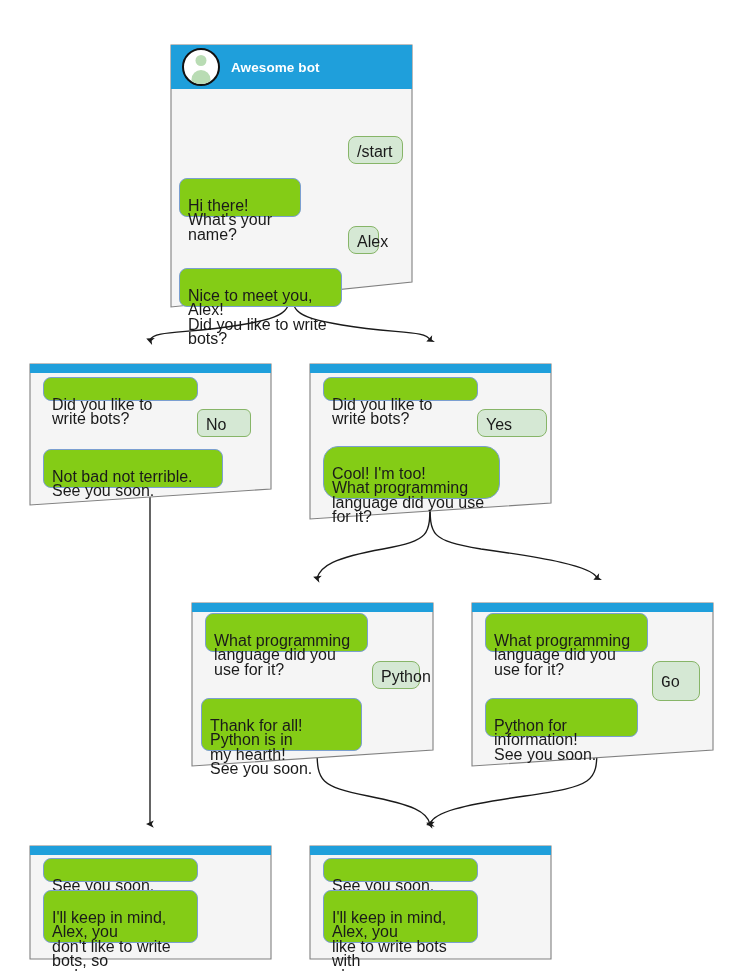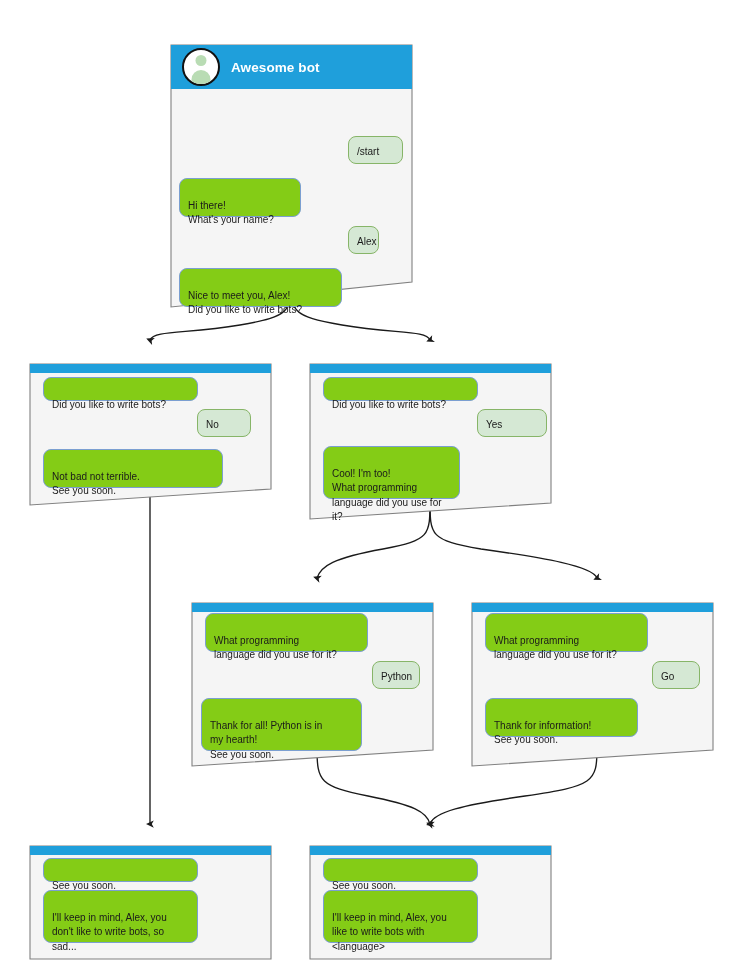--- a/index.html
+++ b/index.html
@@ -42,21 +42,21 @@
     color:#ffffff;font-size:13.5px;font-weight:bold;margin-left:11px;
     letter-spacing:.1px;white-space:nowrap;
   }
 
   
   .strip{position:absolute;left:0;top:0;width:100%;height:9px;}
 
   
   .bubble{
     position:absolute;box-sizing:border-box;
-    font-size:10px;line-height:14.6px;color:#1a1a1a;
+    font-size:16px;line-height:14.6px;color:#1a1a1a;
     padding:5px 8px 0 8px;border-radius:8px;border-width:1px;border-style:solid;
     white-space:pre-line;
   }
   .bot{background:#84cc16;border-color:#7b9fd1;}
   .usr{background:#d5e8d4;border-color:#87b568;
        display:flex;align-items:center;justify-content:flex-start;}
 </style>
 </head>
 <body>
 
@@ -122,21 +122,21 @@
     <div class="shape">
       <svg viewBox="0 0 241 141" preserveAspectRatio="none">
         <polygon points="0,0 241,0 241,125 0,141" fill="#f5f5f5" stroke="#808080" stroke-width="1.1"></polygon>
       </svg>
     </div>
     <div class="content">
       <div class="strip" style="background:#1f9fdb;"></div>
       <div class="bubble bot" style="left:13px;top:13px;width:155px;height:24px;">
         <span>Did you like to write bots?</span>
       </div>
-      <div class="bubble usr" style="left:167px;top:45px;width:54px;height:28px;">
+      <div class="bubble usr" style="left:167px;top:45px;width:54px;height:28px;border-radius:6px;">
         <span>No</span>
       </div>
       <div class="bubble bot" style="left:13px;top:85px;width:180px;height:39px;">
         <span>Not bad not terrible.
 See you soon.</span>
       </div>
     </div>
   </div>
 
   <div class="node" style="left:310px;top:347px;width:241px;height:155px;">
@@ -146,21 +146,21 @@
       </svg>
     </div>
     <div class="content">
       <div class="strip" style="background:#1f9fdb;"></div>
       <div class="bubble bot" style="left:13px;top:13px;width:155px;height:24px;">
         <span>Did you like to write bots?</span>
       </div>
       <div class="bubble usr" style="left:167px;top:45px;width:70px;height:28px;">
         <span>Yes</span>
       </div>
-      <div class="bubble bot" style="left:13px;top:82px;width:137px;height:53px;">
+      <div class="bubble bot" style="left:13px;top:82px;width:177px;height:53px;border-radius:15px;">
         <span>Cool! I'm too!
 What programming
 language did you use for it?</span>
       </div>
     </div>
   </div>
 
   <div class="node" style="left:192px;top:586px;width:241px;height:163px;">
     <div class="shape">
       <svg viewBox="0 0 241 163" preserveAspectRatio="none">
@@ -189,25 +189,25 @@
       <svg viewBox="0 0 241 163" preserveAspectRatio="none">
         <polygon points="0,0 241,0 241,147 0,163" fill="#f5f5f5" stroke="#808080" stroke-width="1.1"></polygon>
       </svg>
     </div>
     <div class="content">
       <div class="strip" style="background:#1f9fdb;"></div>
       <div class="bubble bot" style="left:13px;top:10px;width:163px;height:39px;">
         <span>What programming
 language did you use for it?</span>
       </div>
-      <div class="bubble usr" style="left:180px;top:58px;width:48px;height:28px;">
+      <div class="bubble usr" style="left:180px;top:58px;width:48px;height:40px;font-family:Liberation Mono, monospace;">
         <span>Go</span>
       </div>
       <div class="bubble bot" style="left:13px;top:95px;width:153px;height:39px;">
-        <span>Thank for information!
+        <span>Python for information!
 See you soon.</span>
       </div>
     </div>
   </div>
 
   <div class="node" style="left:30px;top:829px;width:241px;height:113px;">
     <div class="shape">
       <svg viewBox="0 0 241 113" preserveAspectRatio="none">
         <polygon points="0,0 241,0 241,113 0,113" fill="#f5f5f5" stroke="#808080" stroke-width="1.1"></polygon>
       </svg>

